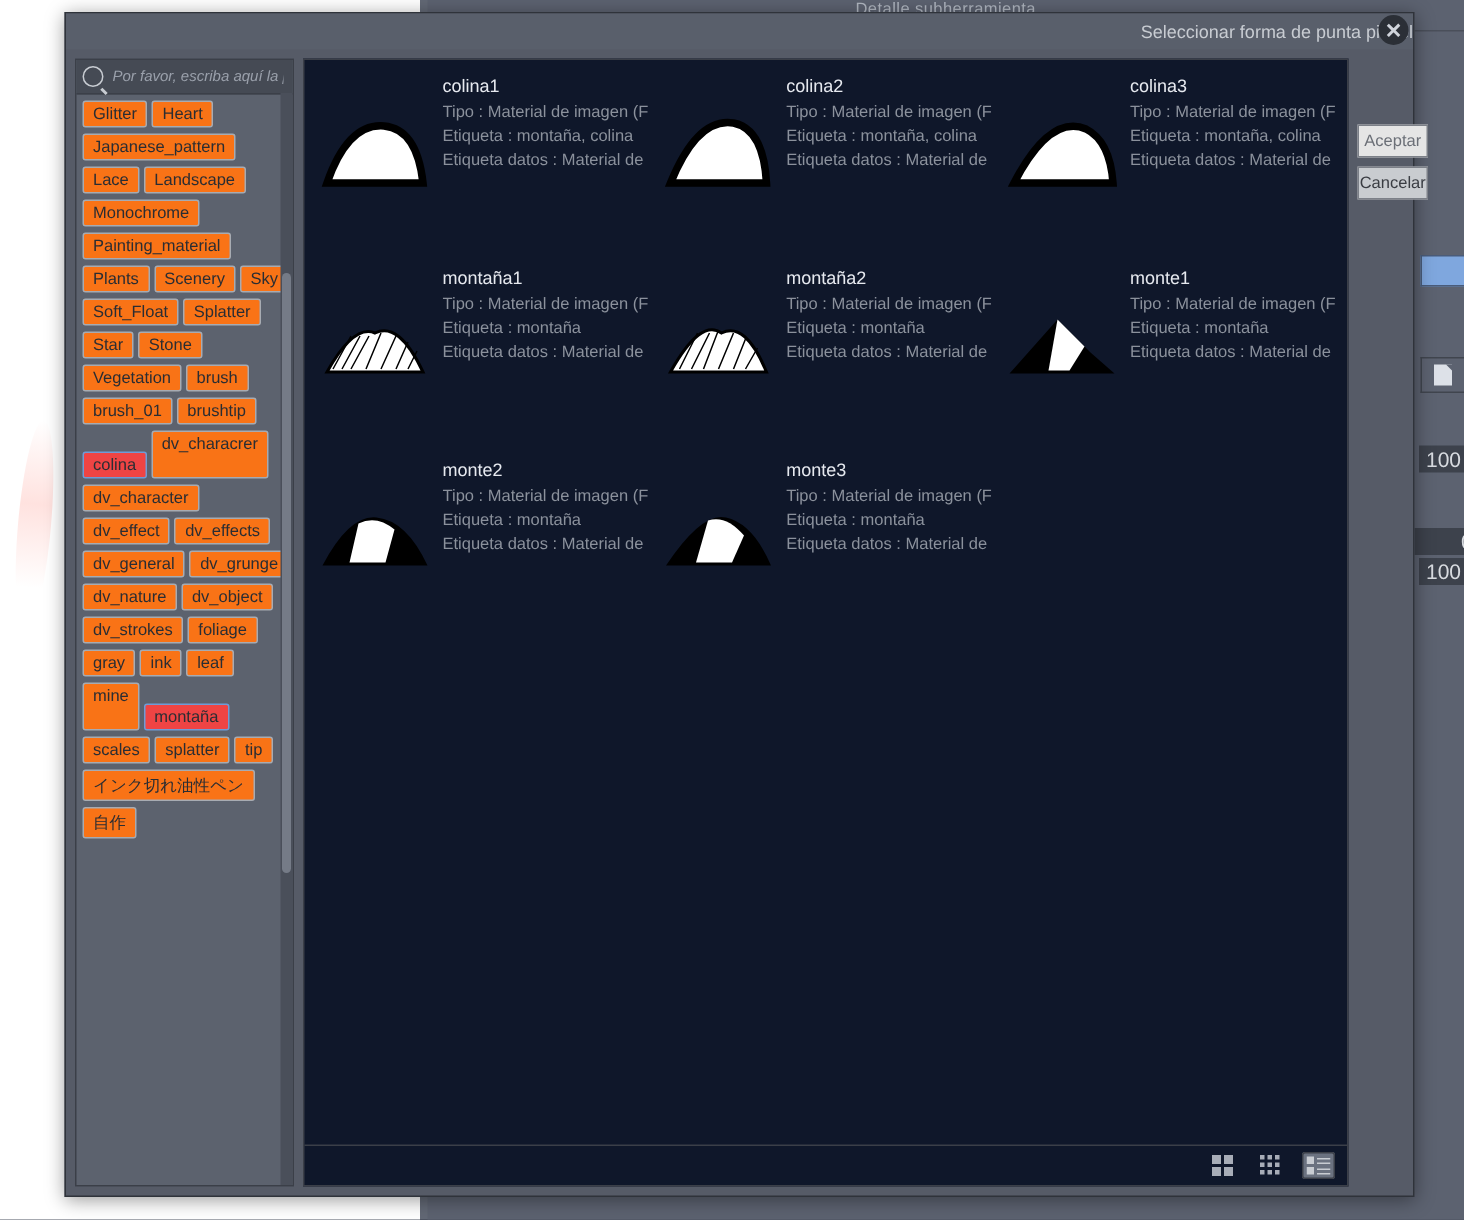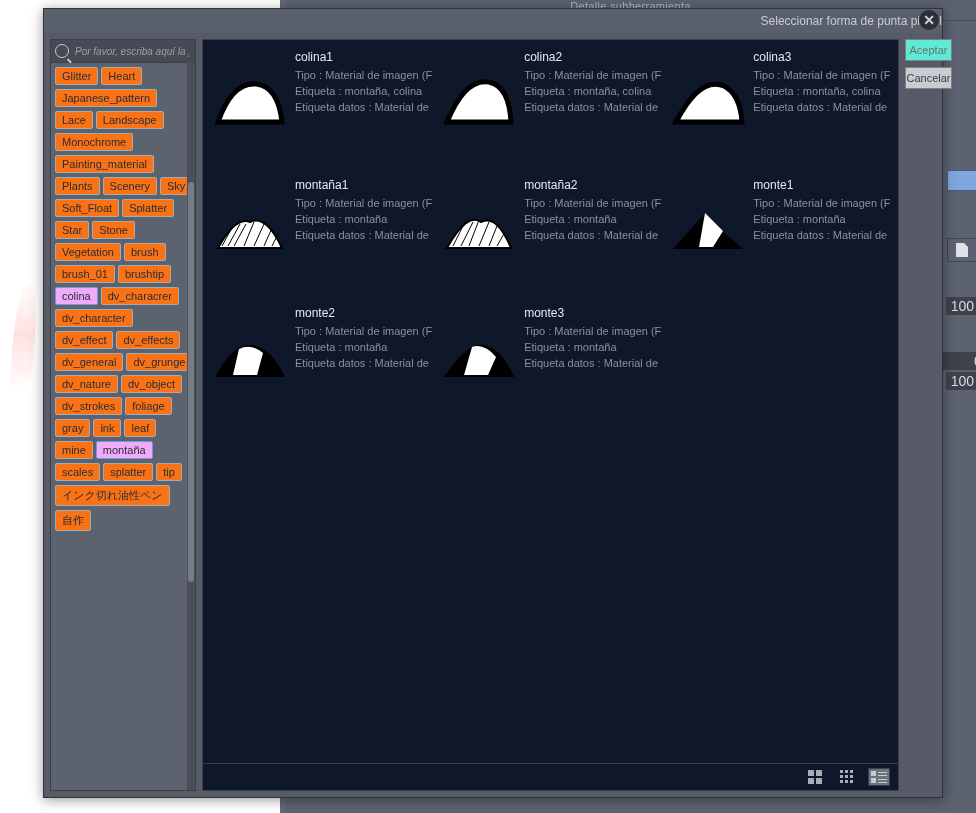--- a/index.html
+++ b/index.html
@@ -200,22 +200,23 @@
     background:#f97316;
     color:#2a2d33;
     font-size:11px;
     padding:2px 6px;
     border:1px solid #a7abb2;
     border-radius:2px;
     white-space:nowrap;
     cursor:pointer;
   }
   .tag.sel {
-    background:#f0abfc;
+    background:#ef4444;
     border-color:#6f9bd6;
+    margin-top:14px;
   }
 
   
   .results-panel {
     flex:1 1 auto;
     background:#0f172a;
     border:1px solid #3b3f48;
     display:flex;
     flex-direction:column;
   }
@@ -287,23 +288,24 @@
   .dlg-btn {
     height:20px;
     background:#c9ccd0;
     border:1px solid #7c8088;
     color:#3a3d43;
     font-size:11px;
     display:flex; align-items:center; justify-content:center;
     cursor:pointer;
   }
   .dlg-btn.disabled {
-    background:#5eead4;
+    background:#e5e5e5;
     color:#6b6f77;
     cursor:default;
+    margin-top:44px;
   }
 </style>
 </head>
 <body>
 
 <div class="canvas-bg"></div>
 
 <div class="tabarea">
   <div class="tab-title">Detalle subherramienta</div>
   <div class="tabarea-header"></div>

